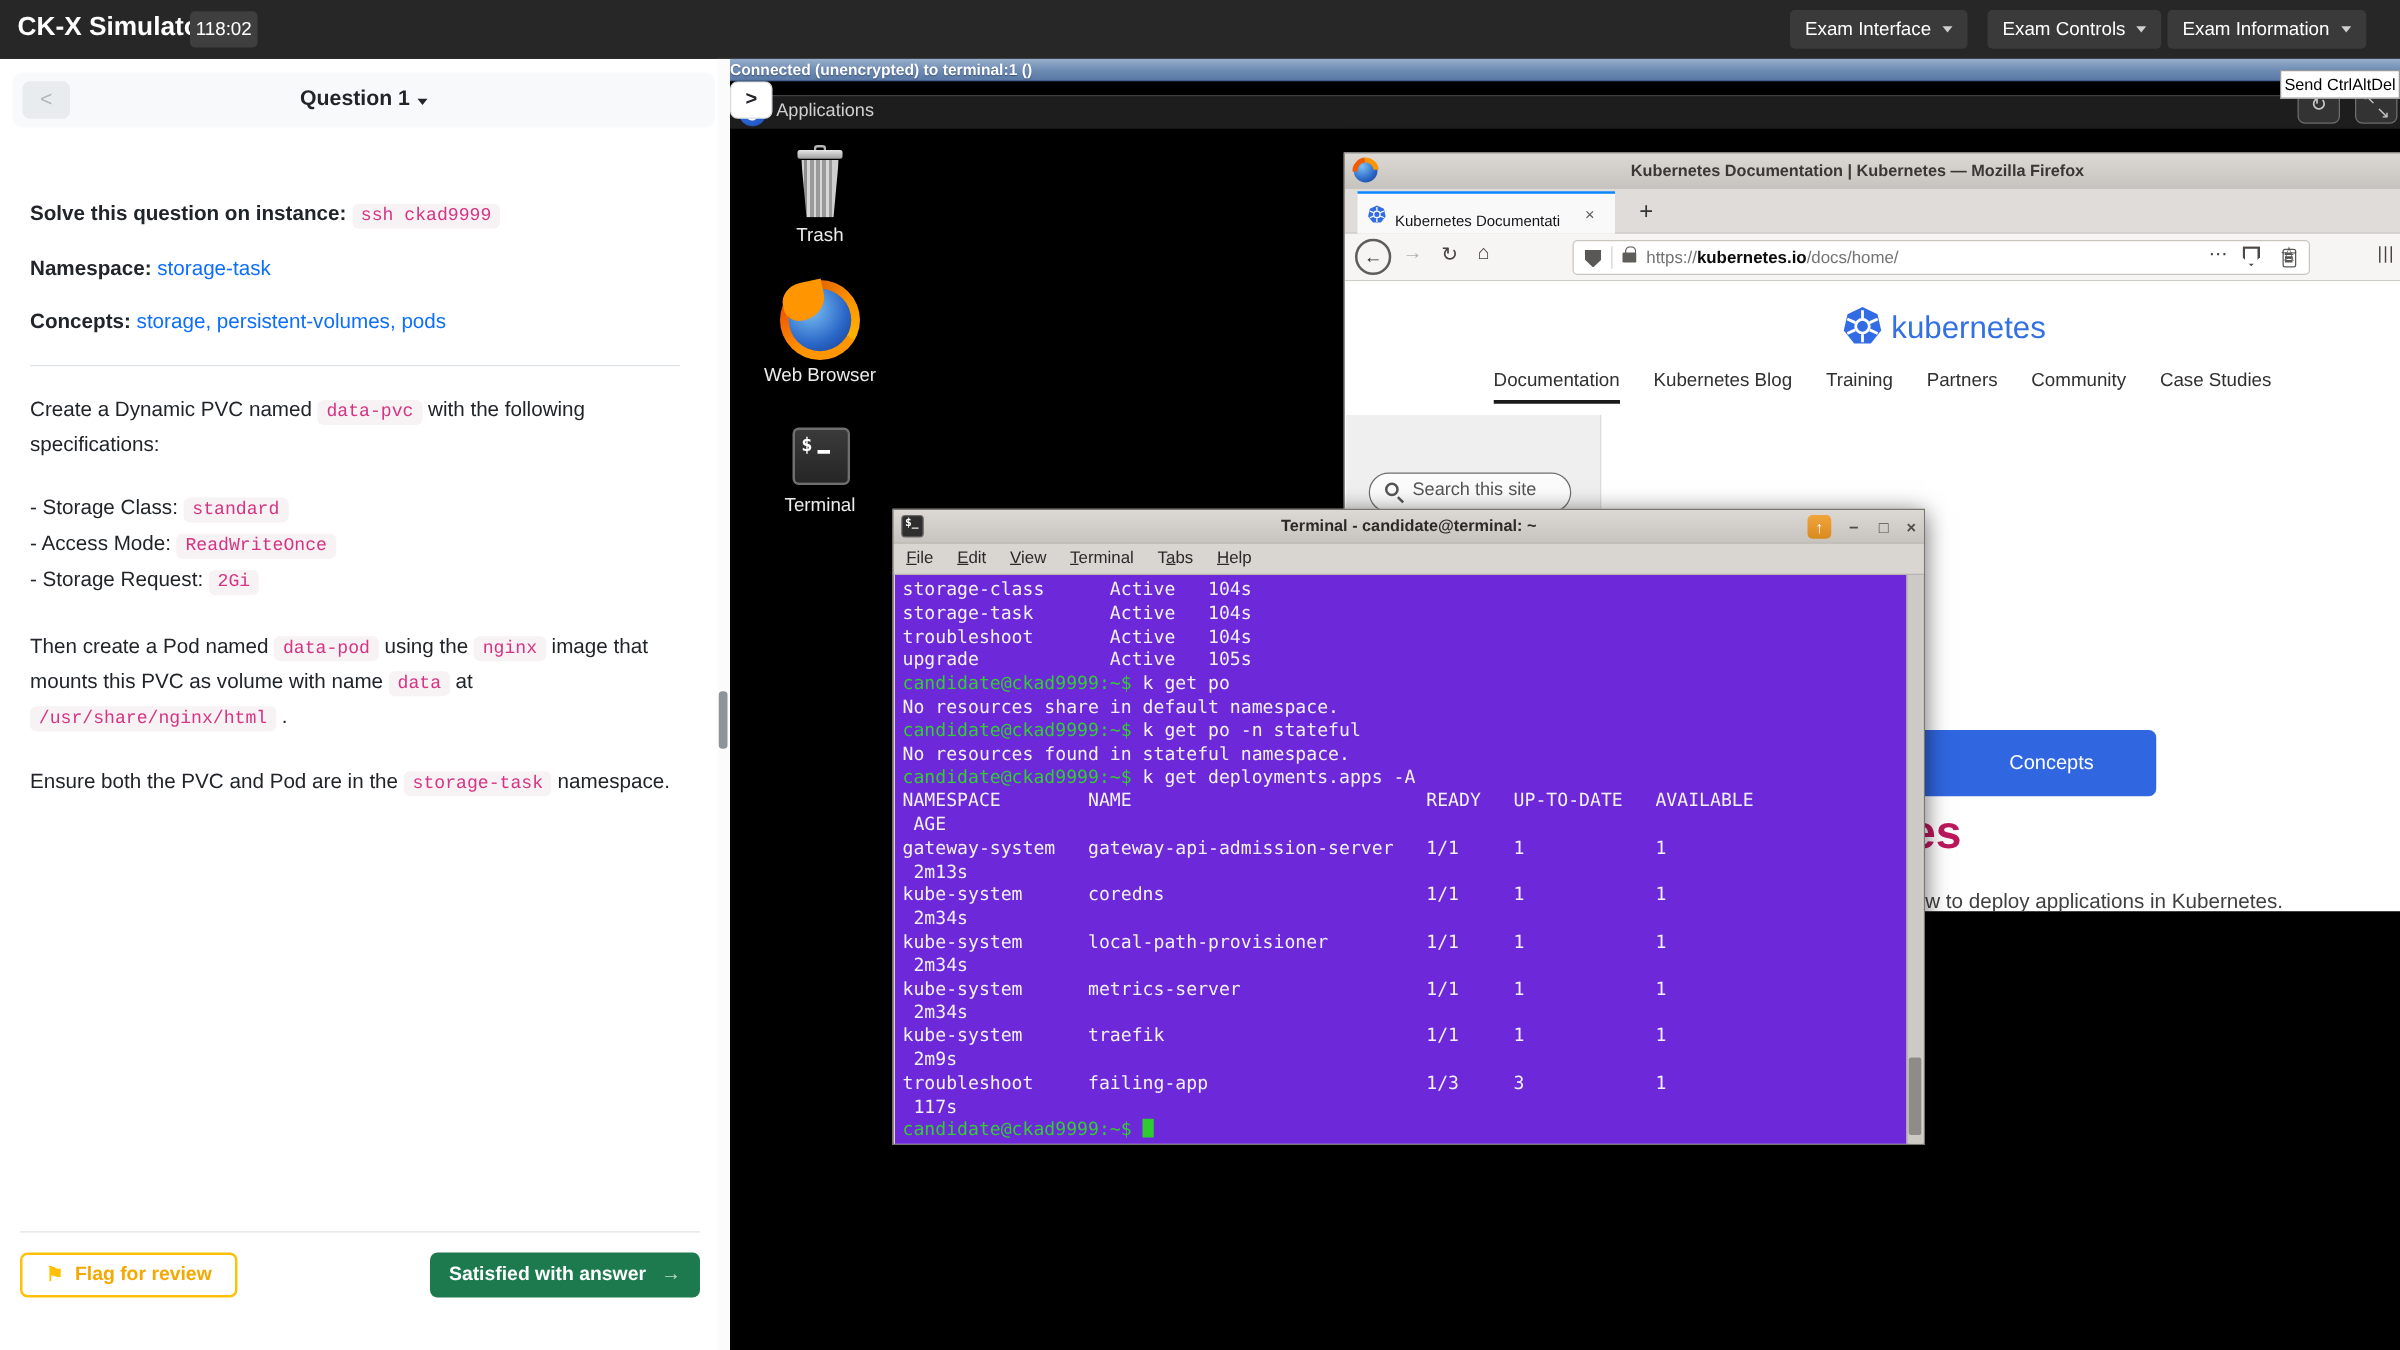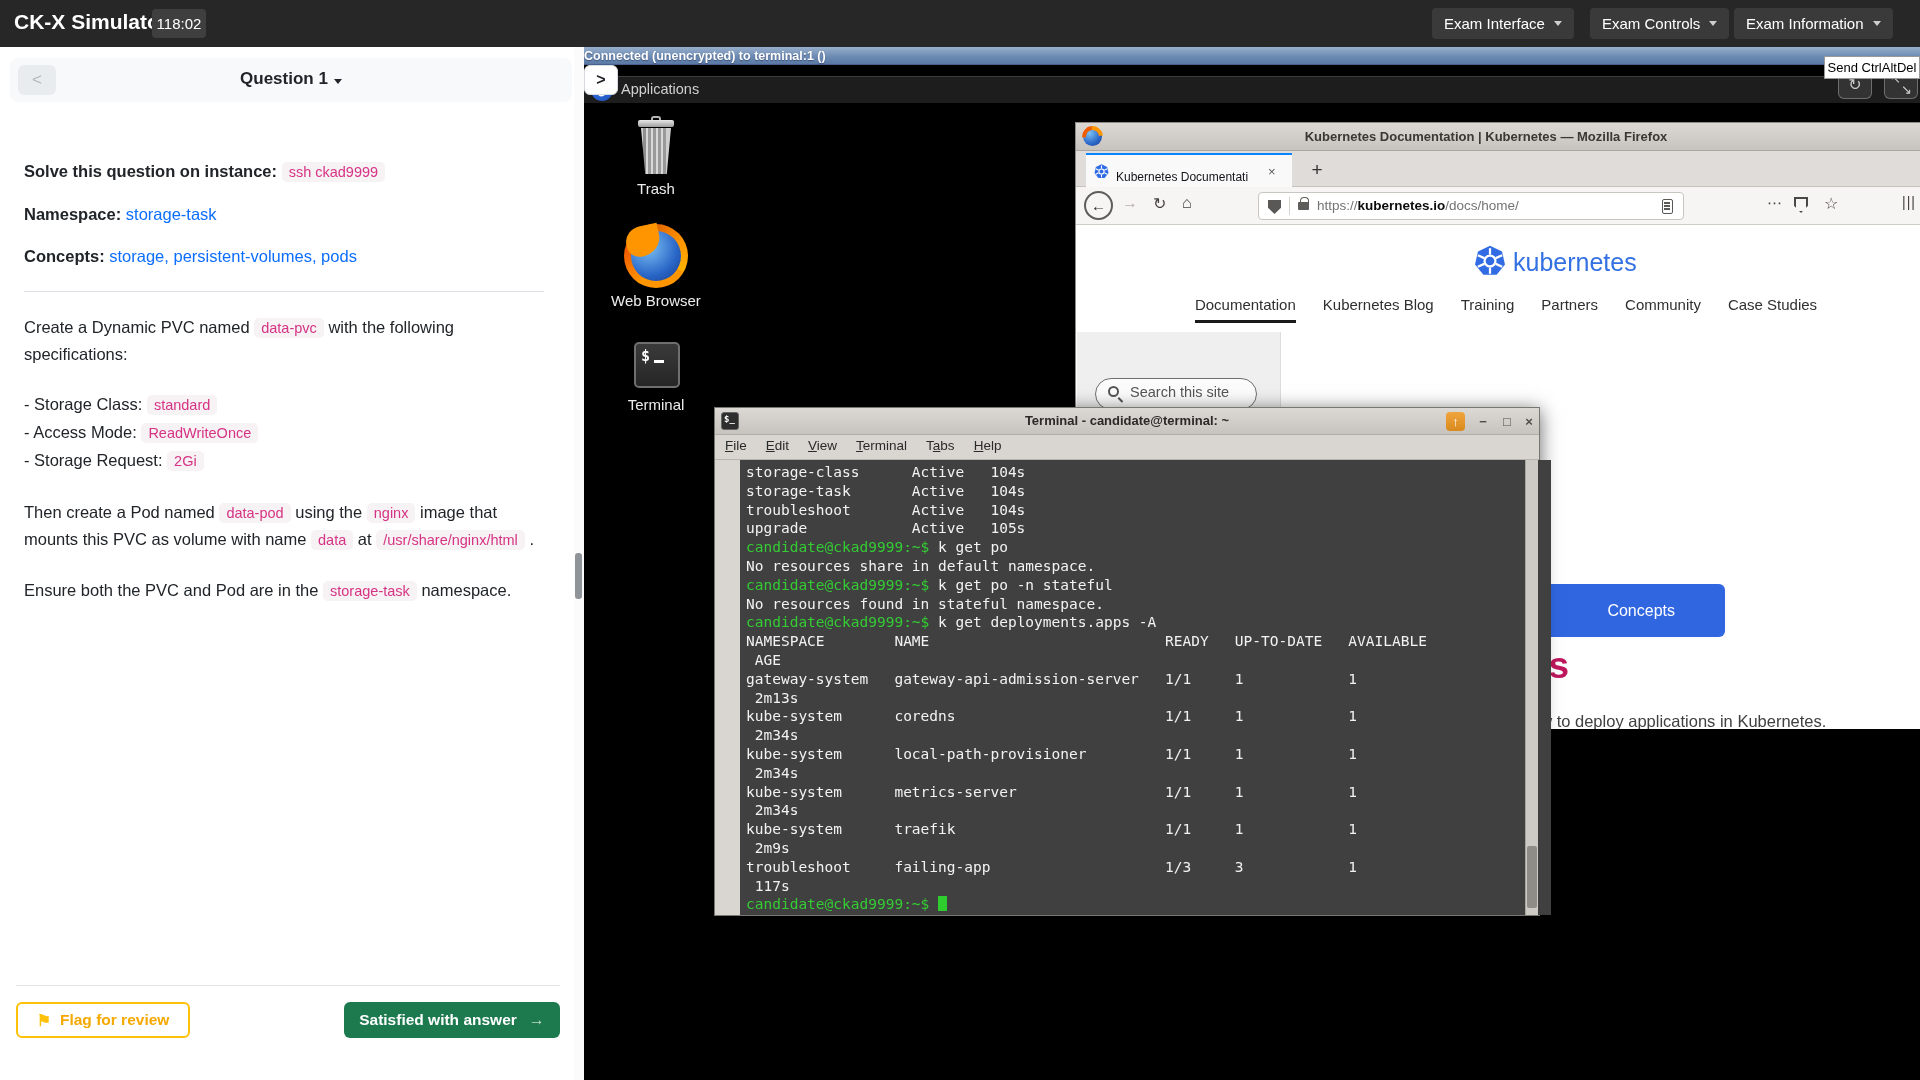--- a/index.html
+++ b/index.html
@@ -20,21 +20,21 @@
   #q-next { position:absolute; right:-46px; top:7px; width:34px; height:30px; background:#fff; border:1px solid #d8dce1; border-radius:6px; color:#212529; font-size:16px; font-weight:bold; cursor:pointer; }
   #q-title { position:absolute; left:0; right:0; top:11px; text-align:center; font-size:17px; font-weight:600; color:#212529; cursor:pointer; }
   #q-title .caret-down { border-top-color:#212529; margin-left:6px; }
   #q-scroll-track { position:absolute; right:0; top:0; width:10px; height:1033px; background:#fbfbfb; }
   #q-scroll-thumb { position:absolute; right:2px; top:506px; width:7px; height:46px; background:#8f9499; border-radius:3px; cursor:pointer; }
 
   #q-content { position:absolute; left:0; top:112px; width:560px; padding:0 16px 0 24px; font-size:16.5px; color:#212529; }
   .q-row { margin-bottom:17px; line-height:25px; }
   .q-label { font-weight:bold; }
   .qlink, a.qlink { color:#0d6efd; text-decoration:none; cursor:pointer; }
-  code, .code-chip { font-family:Liberation Sans, sans-serif; font-size:14.5px; color:#d63384; background:#f7f2f4; border-radius:5px; padding:2px 7px;text-align:right; }
+  code, .code-chip { font-family:Liberation Mono, monospace; font-size:14.5px; color:#d63384; background:#f7f2f4; border-radius:5px; padding:2px 7px;text-align:right; }
   #q-divider { border:none; border-top:1px solid #dee2e6; margin:22px 0; }
   .q-para { margin-bottom:24px; line-height:26px; }
   .q-spec { line-height:27px; }
   #q-footer-divider { position:absolute; left:16px; right:24px; top:938px; border:none; border-top:1px solid #e3e3e3; }
   #flag-btn { position:absolute; left:16px; top:955px; width:174px; height:36px; background:#fff; border:2px solid #ffc107; border-radius:6px; color:#f5a800; font-size:15.5px; font-weight:600; cursor:pointer; display:flex; align-items:center; justify-content:center; gap:9px; }
   #flag-btn .flag-glyph { color:#ffc107; font-size:16px; }
   #satisfied-btn { position:absolute; left:344px; top:955px; width:216px; height:36px; background:#1d7a4f; border:none; border-radius:6px; color:#fff; font-size:15.5px; font-weight:600; cursor:pointer; display:flex; align-items:center; justify-content:center; gap:12px; }
   #satisfied-btn .arrow { color:#c2dcce; font-weight:normal; font-size:16px; }
 
   
@@ -75,21 +75,21 @@
   #ff-tab { position:absolute; left:10px; top:2px; width:206px; height:34px; background:#f9f9fa; border-top:2px solid #0a84ff; display:flex; align-items:center; padding:0 8px; gap:7px; cursor:pointer; }
   #ff-tab .tab-label { font-size:12px; color:#15141a; white-space:nowrap; overflow:hidden; width:145px;margin-top:11px; }
   #ff-tab .tab-close { color:#5c5c5c; font-size:13px; cursor:pointer; }
   #ff-newtab { position:absolute; left:228px; top:6px; width:26px; height:26px; border:none; background:transparent; color:#333; font-size:19px; cursor:pointer; }
   #ff-navbar { position:absolute; left:0; top:64px; width:100%; height:38px; background:#f7f5f4; border-bottom:1px solid #d0cdc9; }
   .nav-icon { position:absolute; top:7px; border:none; background:transparent; font-size:16px; color:#45423f; cursor:pointer; }
   #ff-back { left:8px; top:4px; width:29px; height:29px; border:2px solid #5f5d5a; border-radius:50%; font-size:15px; color:#2c2a28; }
   #ff-forward { left:46px; color:#b5b1ac; }
   #ff-reload { left:77px; }
   #ff-home { left:106px; }
-  #ff-urlbar { position:absolute; left:182px; top:5px; width:426px; height:28px; background:#fff; border:1px solid #c9c5c1; border-radius:4px; cursor:text; }
+  #ff-urlbar { position:absolute; left:182px; top:5px; width:590px; height:28px; background:#fff; border:1px solid #c9c5c1; border-radius:4px; cursor:text; }
   .shield-ico { position:absolute; left:9px; top:7px; width:13px; height:14px; background:#5a5856; clip-path:polygon(0 0,100% 0,100% 55%,50% 100%,0 55%); cursor:pointer; }
   .url-sep { position:absolute; left:30px; top:4px; width:1px; height:18px; background:#d5d2ce; }
   .lock-ico { position:absolute; left:39px; top:9px; width:11px; height:8px; background:#5f5d5a; border-radius:1px; cursor:pointer; }
   .lock-ico::before { content:""; position:absolute; left:2px; top:-5px; width:7px; height:6px; border:1.5px solid #5f5d5a; border-bottom:none; border-radius:4px 4px 0 0; }
   #url-text { position:absolute; left:58px; top:5px; font-size:13.5px; color:#737373; white-space:nowrap; }
   #url-text .domain { color:#0c0c0d; font-weight:bold; }
   .reader-ico { position:absolute; right:10px; top:6px; width:11px; height:15px; border:1.5px solid #5a5856; border-radius:2px; cursor:pointer; }
   .reader-ico::before { content:""; position:absolute; left:1px; top:2px; width:6px; height:1.5px; background:#5a5856; box-shadow:0 3px 0 #5a5856, 0 6px 0 #5a5856; }
   #ff-dots { left:691px; font-size:15px; }
   #ff-shieldbtn { position:absolute; left:718px; top:10px; width:14px; height:16px; background:transparent; border:2px solid #4a4846; clip-path:polygon(0 0,100% 0,100% 55%,50% 100%,0 55%); cursor:pointer; }
@@ -120,21 +120,21 @@
   #term-titlebar { position:absolute; left:0; top:0; width:100%; height:27px; background:linear-gradient(180deg,#dcd9d5,#c7c3be); border-bottom:1px solid #b1ada9; }
   #term-titlebar .title { position:absolute; left:0; right:0; top:5px; text-align:center; font-size:13px; font-weight:bold; color:#2c2a28; }
   #term-mini-icon { position:absolute; left:6px; top:4px; width:18px; height:18px; background:#2e2e2e; border:1px solid #666; border-radius:3px; color:#fff; font-family:"DejaVu Sans Mono", monospace; font-size:9px; font-weight:bold; line-height:9px; padding:2px 0 0 2px; }
   .term-winbtn { position:absolute; top:4px; border:none; background:transparent; font-size:13px; font-weight:bold; color:#4f4d4a; cursor:pointer; padding:0; width:20px; height:19px; }
   #term-shade { left:731px; background:linear-gradient(180deg,#f0a53c,#d98a1f); border-radius:4px; color:#fff; width:19px; }
   #term-min { left:758px; }
   #term-max { left:782px; }
   #term-close { left:804px; }
   #term-menubar { position:absolute; left:0; top:27px; width:100%; height:25px; background:#d9d6d2; border-bottom:1px solid #bob; border-bottom:1px solid #b8b4b0; display:flex; gap:19px; padding:3px 0 0 10px; font-size:13.5px; color:#2a2a2a; }
   .tmenu-item { cursor:pointer; }
-  #term-canvas { position:absolute; left:1px; top:52px; width:811px; height:455px; background:#404040; padding:3px 0 0 6px; overflow:hidden;margin-left:24px; }
+  #term-canvas { position:absolute; left:1px; top:52px; width:811px; height:455px; background:#6d28d9; padding:3px 0 0 6px; overflow:hidden; }
   .tline { white-space:pre; font-family:"DejaVu Sans Mono", monospace; font-size:14.5px; line-height:18.8px; color:#f2f2f2; }
   .tprompt { color:#33cc33; }
   .tcursor { display:inline-block; width:9px; height:15px; background:#2ecc2e; vertical-align:-2px; margin-left:9px; }
   #term-scrollbar { position:absolute; right:1px; top:52px; width:13px; height:455px; background:#cdc9c5; border-left:1px solid #a9a5a1; }
   #term-scroll-thumb { position:absolute; left:1px; top:386px; width:10px; height:62px; background:#8f8b87; border-radius:2px; cursor:pointer; }
 </style>
 </head>
 <body>
 
 <div id="screen">

